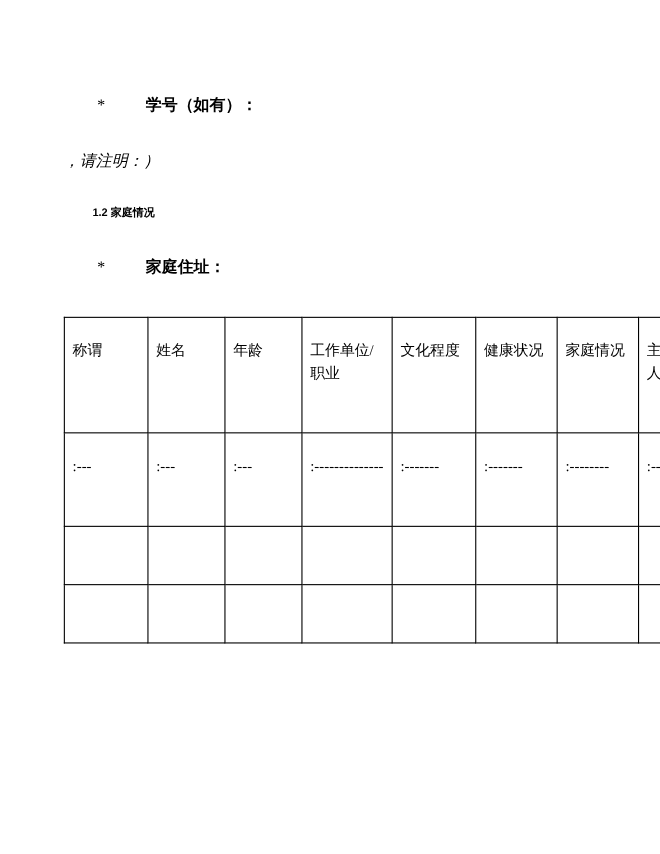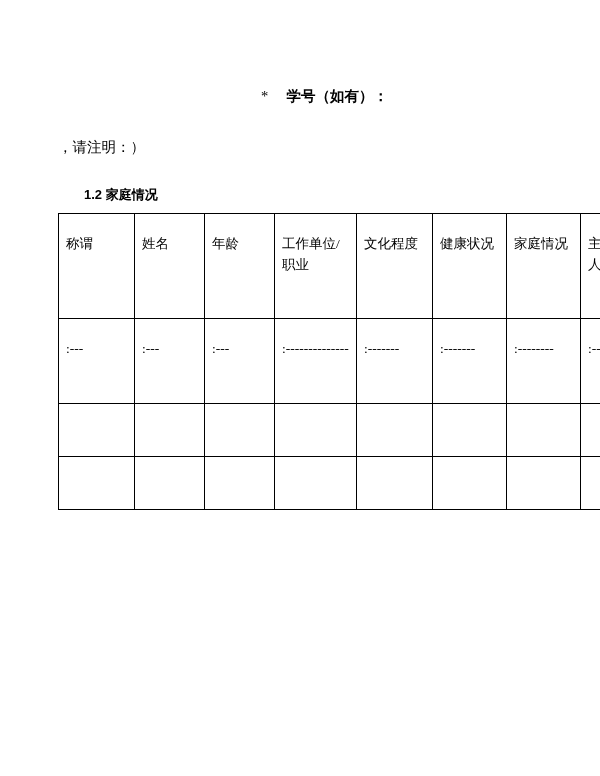--- a/index.html
+++ b/index.html
@@ -23,32 +23,32 @@
   }
   .line {
     font-size: 14.5px;
     line-height: 1.62;
     margin: 0 0 9px 0;
     white-space: pre-wrap;
   }
   .bullet-line {
     padding-left: 38px;
     text-indent: -22px;
-    text-align: center;
   }
   .wrap-line {
     margin-top: -5px;
     margin-bottom: 9px;
     padding-left: 0;
+    font-style: italic;
   }
   .bold {
     font-weight: bold;
   }
   .heading {
-    font-size: 13px;
+    font-size: 10px;
     font-weight: bold;
     margin: 26px 0 9px 0;
     padding-left: 26px;
     font-family: "Liberation Sans", "DejaVu Sans", sans-serif;
   }
   .star {
     display: inline-block;
     width: 22px;
   }
   table.family {
@@ -91,20 +91,23 @@
   <div class="line bullet-line">
     <span class="star">*</span><span class="bold">学号（如有）：</span><span></span>
   </div>
 
 
 
   <div class="line wrap-line">，请注明：）</div>
 
   <div class="heading">1.2 家庭情况</div>
 
+  <div class="line bullet-line">
+    <span class="star">*</span><span class="bold">家庭住址：</span><span></span>
+  </div>
 
 
   <table class="family">
     <tbody>
         <tr class="header">
       <td class="col1">称谓</td>
       <td class="col2">姓名</td>
       <td class="col3">年龄</td>
       <td class="col4">工作单位/职业</td>
       <td class="col5">文化程度</td>

